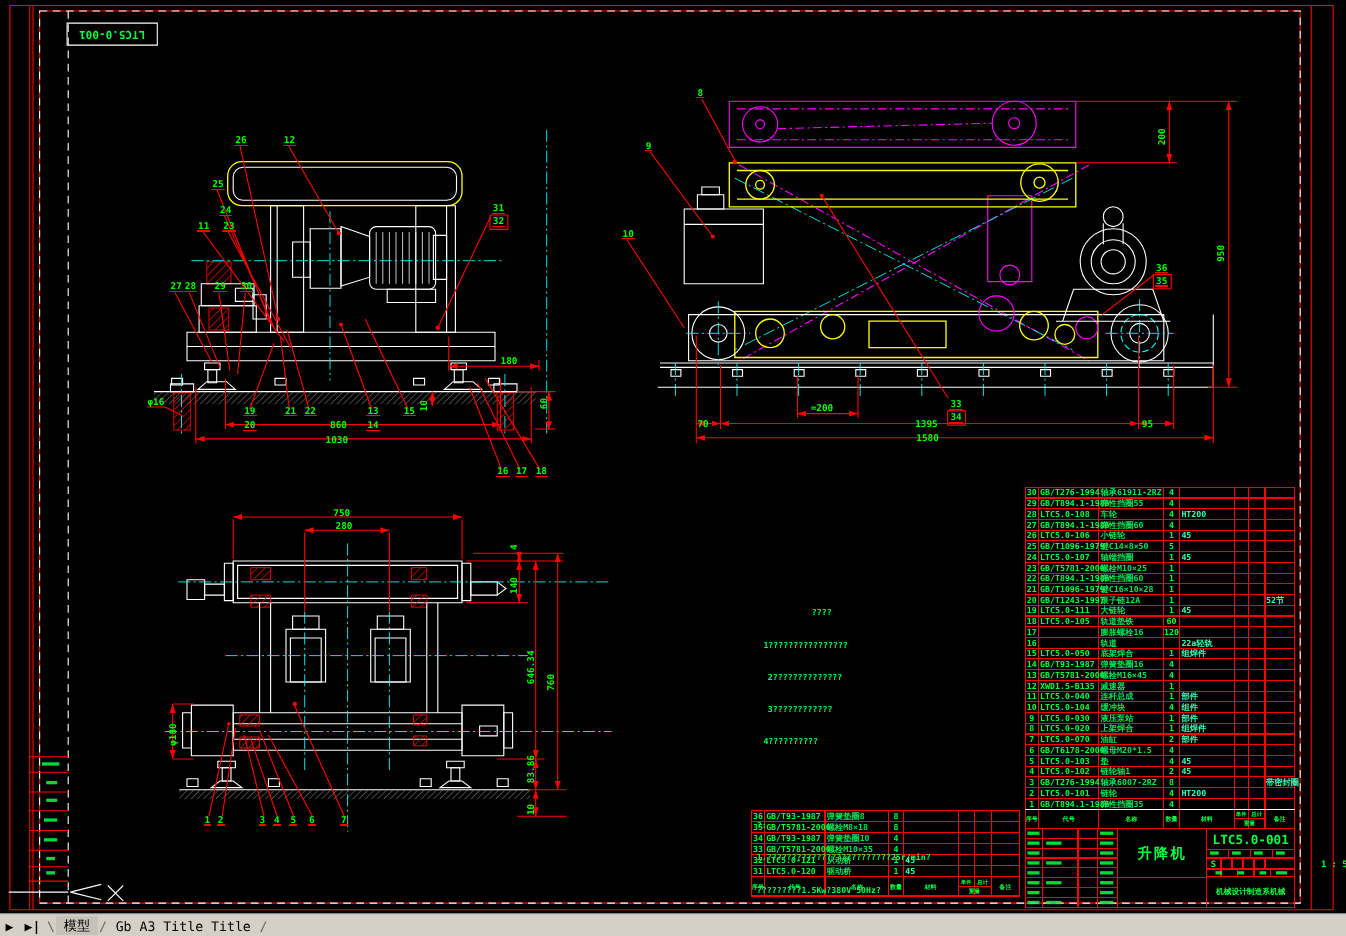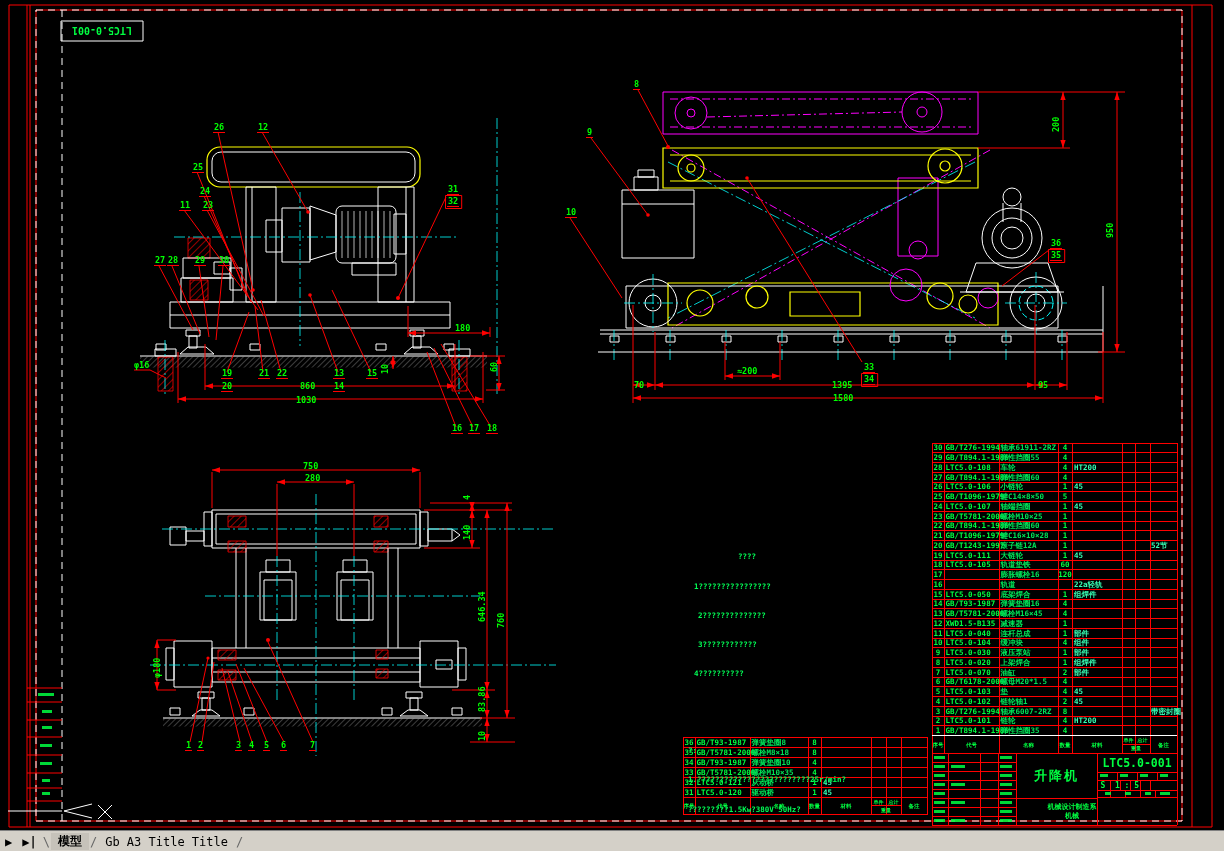--- a/index.html
+++ b/index.html
@@ -17,21 +17,21 @@
   .rt{stroke:#ff0000;fill:url(#hr);stroke-width:.8}
   .lbl{position:absolute;color:#00ff41;display:flex;align-items:center;justify-content:center;}
   .notes{position:absolute;left:688px;top:533px;width:260px;color:#00ff55;
          font:bold 7.5px "DejaVu Sans Mono",monospace;line-height:9.7px;white-space:pre;}
   .tabbar{position:absolute;left:0;top:830px;width:1224px;height:21px;background:#d4d0c8;
           border-top:1px solid #808080;display:flex;align-items:center;
           font:12px "DejaVu Sans Mono",monospace;color:#000;}
   .tnav{padding:0 5px;font-weight:bold;cursor:pointer;}
   .tedge{color:#666;padding:0 1px;}
   .tab{padding:0 7px;cursor:pointer;}
-  .tab.active{font-weight:bold;background:#c6c2ba;}
+  .tab.active{font-weight:normal;background:#c6c2ba;}
 </style>
 </head>
 <body>
 
 <div id="stage">
 
 <svg id="cad" width="1224" height="851" viewBox="0 0 1224 851">
   <defs>
     <pattern id="hr" width="5" height="5" patternUnits="userSpaceOnUse" patternTransform="rotate(45)">
       <line x1="0" y1="0" x2="0" y2="5" stroke="#ff0000" stroke-width="1.2"></line>
@@ -764,22 +764,22 @@
   <div>2.??????4Kw???1500r/min?</div>
   
   
   
 </div>
 
 <div class="lbl" style="left:1016px;top:753px;width:81px;height:45px;font:bold 13px 'DejaVu Sans Mono',monospace;letter-spacing:2px;text-align:center;">升降机</div>
 <div class="lbl" style="left:1016px;top:798px;width:81px;height:27px;font:bold 12px 'DejaVu Sans Mono',monospace;letter-spacing:1px;margin-top:48px;">总成图</div>
 <div class="lbl" style="left:1097px;top:753px;width:80px;height:19px;font:bold 11.5px 'DejaVu Sans Mono',monospace;">LTC5.0-001</div>
 <div class="lbl" style="left:1098px;top:780px;width:10px;height:10px;font:bold 8px 'DejaVu Sans Mono',monospace;">S</div>
-<div class="lbl" style="left:1112px;top:780px;width:27px;height:10px;font:bold 8px 'DejaVu Sans Mono',monospace;justify-content:flex-end;">1 : 5</div>
-<div class="lbl" style="left:1032px;top:798px;width:80px;height:27px;flex-direction:column;font:bold 7px 'DejaVu Sans Mono',monospace;line-height:9px;">
+<div class="lbl" style="left:1198px;top:780px;width:27px;height:10px;font:bold 8px 'DejaVu Sans Mono',monospace;justify-content:flex-end;">1 : 5</div>
+<div class="lbl" style="left:1097px;top:798px;width:80px;height:27px;flex-direction:row;font:bold 7px 'DejaVu Sans Mono',monospace;line-height:9px;">
   <span>机械设计制造系</span>
   <span>机械</span>
 </div>
 
 <div class="tabbar">
   <span class="tnav">▶</span>
   <span class="tnav">▶|</span>
   <span class="tedge">\</span>
   <span class="tab active">模型</span>
   <span class="tedge">/</span>

